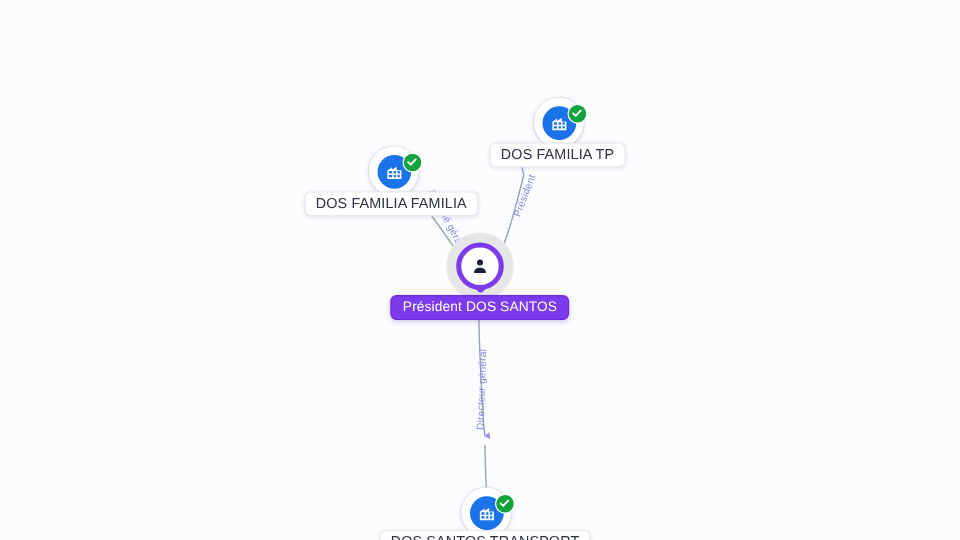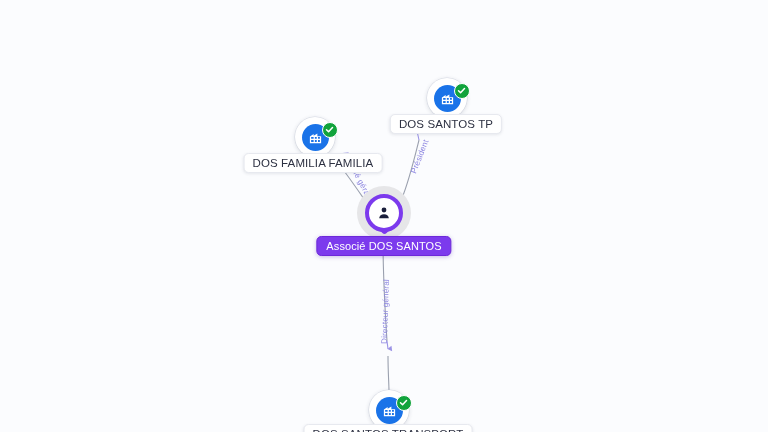--- a/index.html
+++ b/index.html
@@ -205,21 +205,21 @@
           <path d="M3 21V10.2L9 6.2V9l6-3.6V10h6v11H3zm2-2h4v-3H5v3zm0-5h4v-3H5v3zm6 5h3v-3h-3v3zm0-5h3v-3h-3v3zm5 5h3v-3h-3v3zm0-5h3v-3h-3v3z"></path>
         </svg>
         <span class="verified-badge">
           <svg width="9" height="9" viewBox="0 0 24 24" fill="none" stroke="#ffffff" stroke-width="4" stroke-linecap="round" stroke-linejoin="round">
             <path d="M4 12.5 L9.5 18 L20 6.5"></path>
           </svg>
         </span>
       </div>
     </div>
   </div>
-  <div class="node-label" style="left:446px; top:114px;">DOS SANTOS TP</div>
+  <div class="node-label" style="left:446px; top:114px;">DOS FAMILIA TP</div>
 
   <div class="node" style="left:389px; top:410px;">
     <div class="company-node">
       <div class="company-disc">
         <svg width="15" height="15" viewBox="0 0 24 24" fill="#ffffff">
           <path d="M3 21V10.2L9 6.2V9l6-3.6V10h6v11H3zm2-2h4v-3H5v3zm0-5h4v-3H5v3zm6 5h3v-3h-3v3zm0-5h3v-3h-3v3zm5 5h3v-3h-3v3zm0-5h3v-3h-3v3z"></path>
         </svg>
         <span class="verified-badge">
           <svg width="9" height="9" viewBox="0 0 24 24" fill="none" stroke="#ffffff" stroke-width="4" stroke-linecap="round" stroke-linejoin="round">
             <path d="M4 12.5 L9.5 18 L20 6.5"></path>
@@ -236,15 +236,15 @@
         <div class="pin-tail"></div>
         <div class="pin-circle">
           <svg width="16" height="16" viewBox="0 0 24 24" fill="#1b1f3b">
             <circle cx="12" cy="7.5" r="3.6"></circle>
             <path d="M4.8 20c0-3.9 3.2-6.2 7.2-6.2s7.2 2.3 7.2 6.2z"></path>
           </svg>
         </div>
       </div>
     </div>
   </div>
-  <div class="node-label person" style="left:384px; top:236px;">Associé DOS SANTOS</div>
+  <div class="node-label person" style="left:384px; top:236px;">Président DOS SANTOS</div>
 
 </div>
 
 </body></html>

